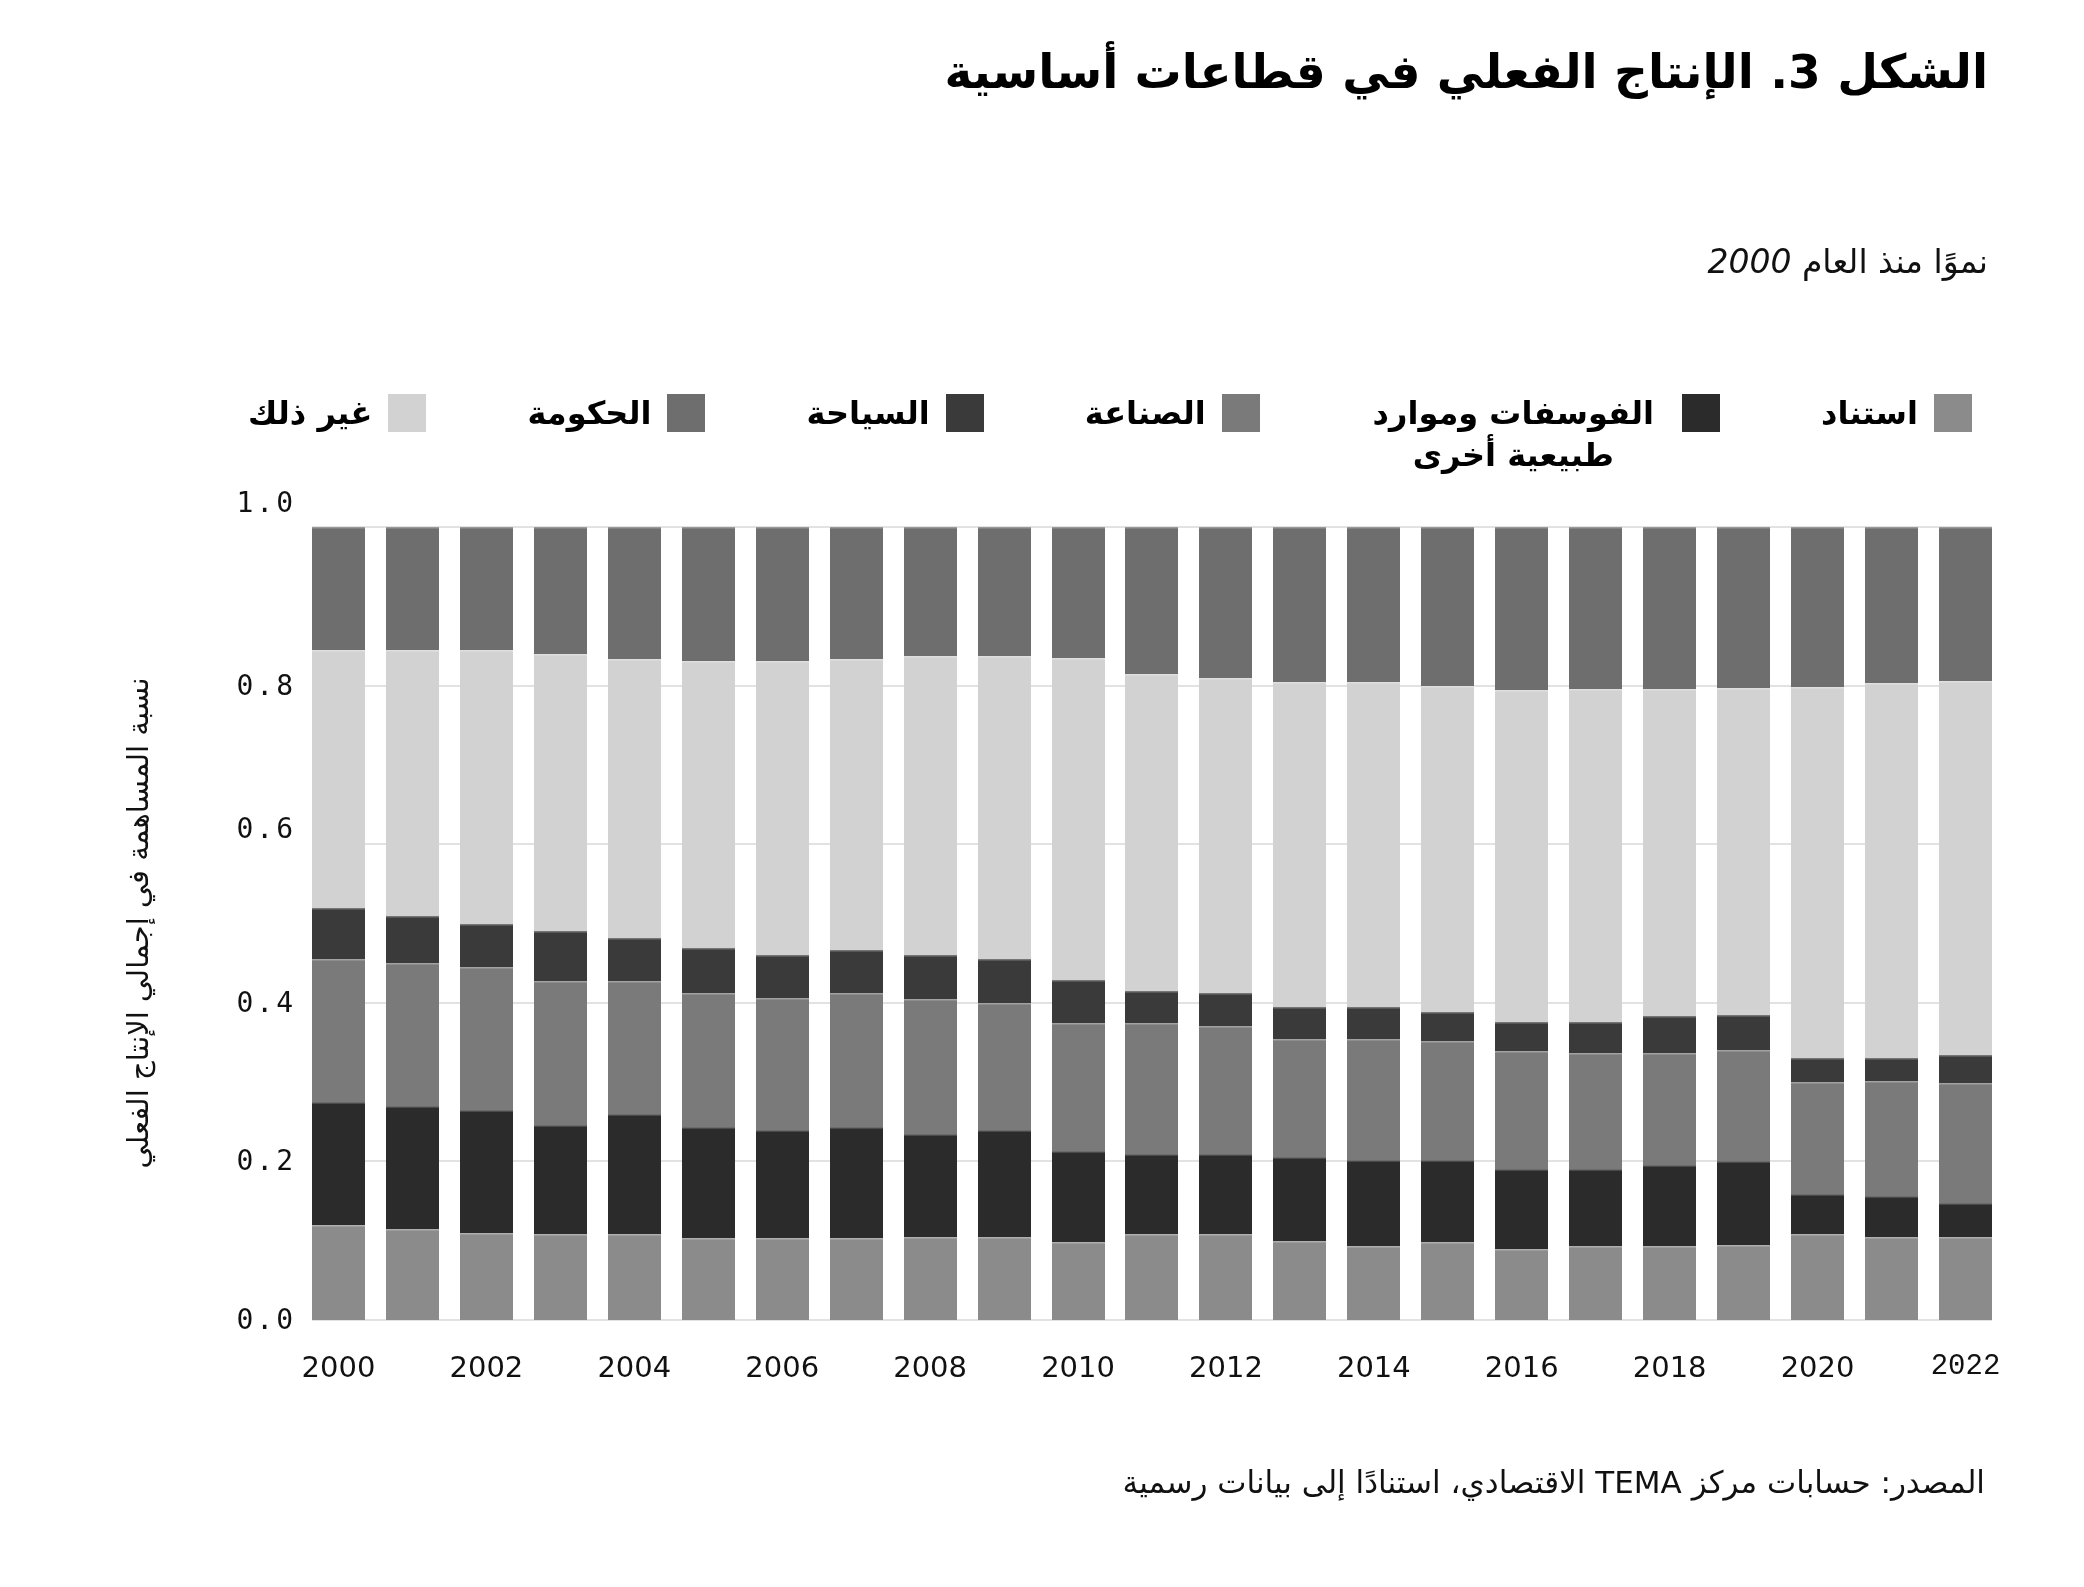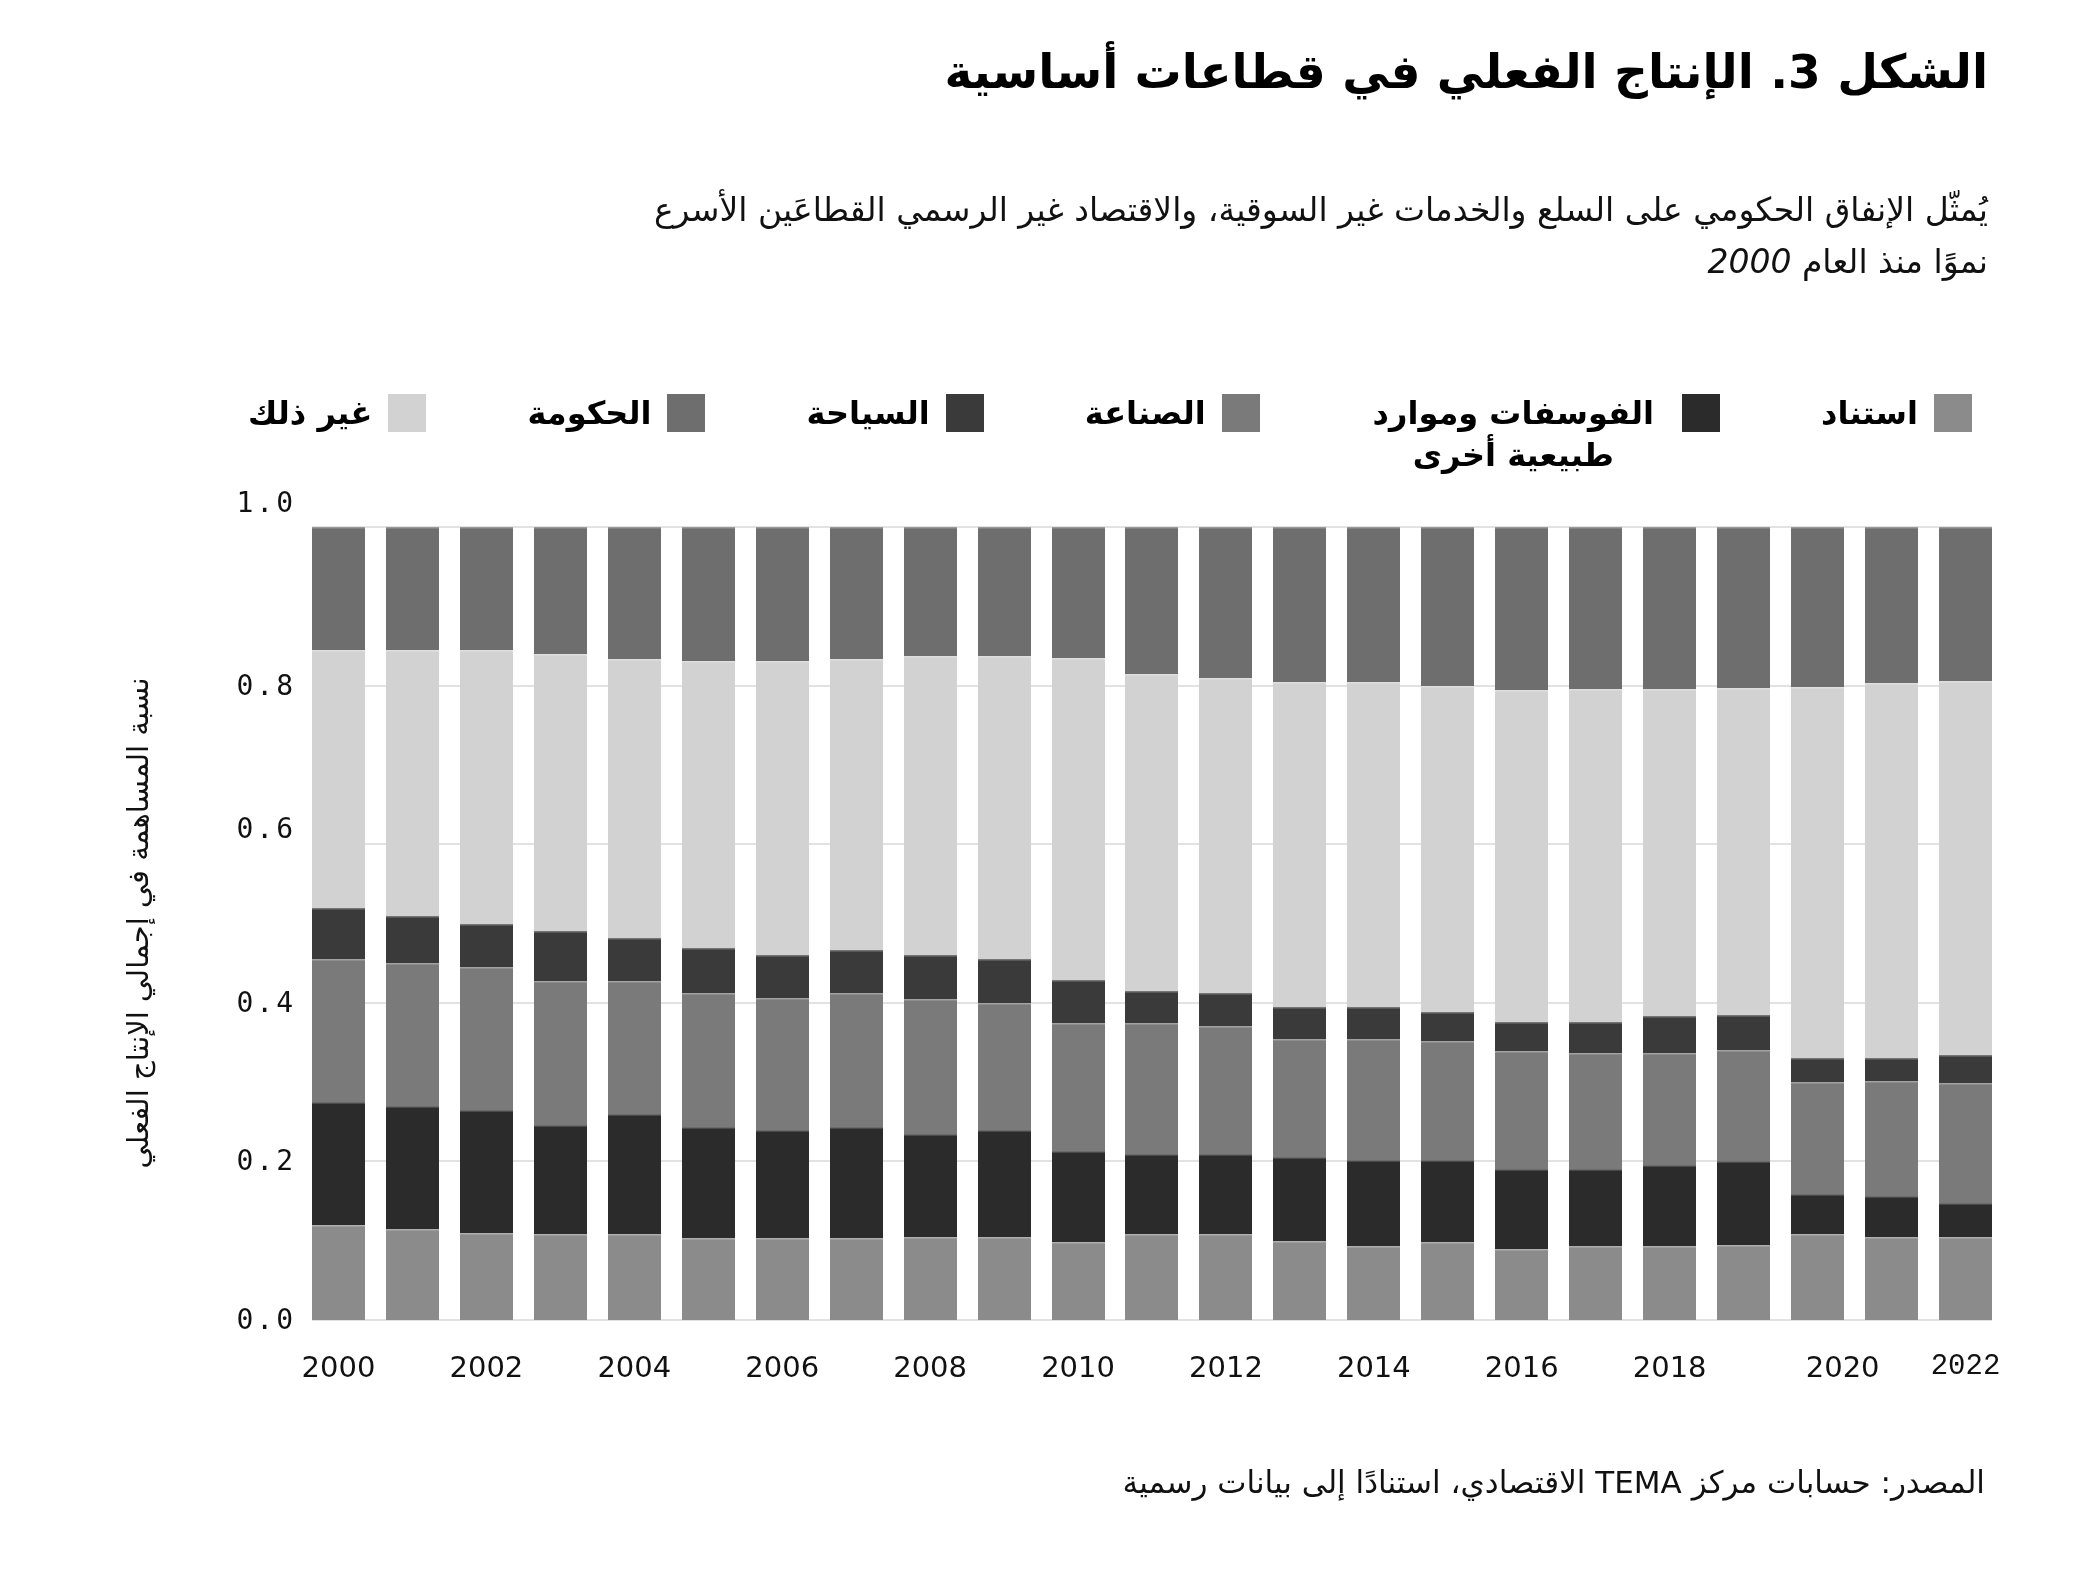--- a/index.html
+++ b/index.html
@@ -49,21 +49,21 @@
   }
 </style>
 </head>
 <body>
 
 <div class="page">
 
   <h1 class="title">الشكل 3. الإنتاج الفعلي في قطاعات أساسية</h1>
 
   <p class="subtitle">
-    <span>يُمثّل الإنفاق الحكومي على السلع والخدمات غير السوقية، والاقتصاد غير الرسمي القطاعَين الأسرع</span><br>
+    <br>
     <span><span>نموًا منذ العام </span><span class="year">2000</span></span>
   </p>
 
   <div class="legend" id="legend">
       <div class="legend-item">
         <span class="legend-swatch" style="background: rgb(139, 139, 139);"></span>
         <span class="legend-label">استناد</span>
       </div>
       <div class="legend-item">
         <span class="legend-swatch" style="background: rgb(43, 43, 43);"></span>
@@ -295,20 +295,20 @@
         <div class="xtick" style="left: 276.5px;">2000</div>
         <div class="xtick" style="left: 424.409px;">2002</div>
         <div class="xtick" style="left: 572.318px;">2004</div>
         <div class="xtick" style="left: 720.227px;">2006</div>
         <div class="xtick" style="left: 868.136px;">2008</div>
         <div class="xtick" style="left: 1016.05px;">2010</div>
         <div class="xtick" style="left: 1163.95px;">2012</div>
         <div class="xtick" style="left: 1311.86px;">2014</div>
         <div class="xtick" style="left: 1459.77px;">2016</div>
         <div class="xtick" style="left: 1607.68px;">2018</div>
-        <div class="xtick" style="left: 1755.59px; text-align: right;">2020</div>
+        <div class="xtick" style="left: 1755.59px;">2020</div>
         <div class="xtick" style="left: 1903.5px; font-family: Liberation Mono, monospace;">2022</div>
       </div>
   </div>
 
   <p class="source">المصدر: حسابات مركز TEMA الاقتصادي، استنادًا إلى بيانات رسمية</p>
 
 </div>
 
 </body></html>

